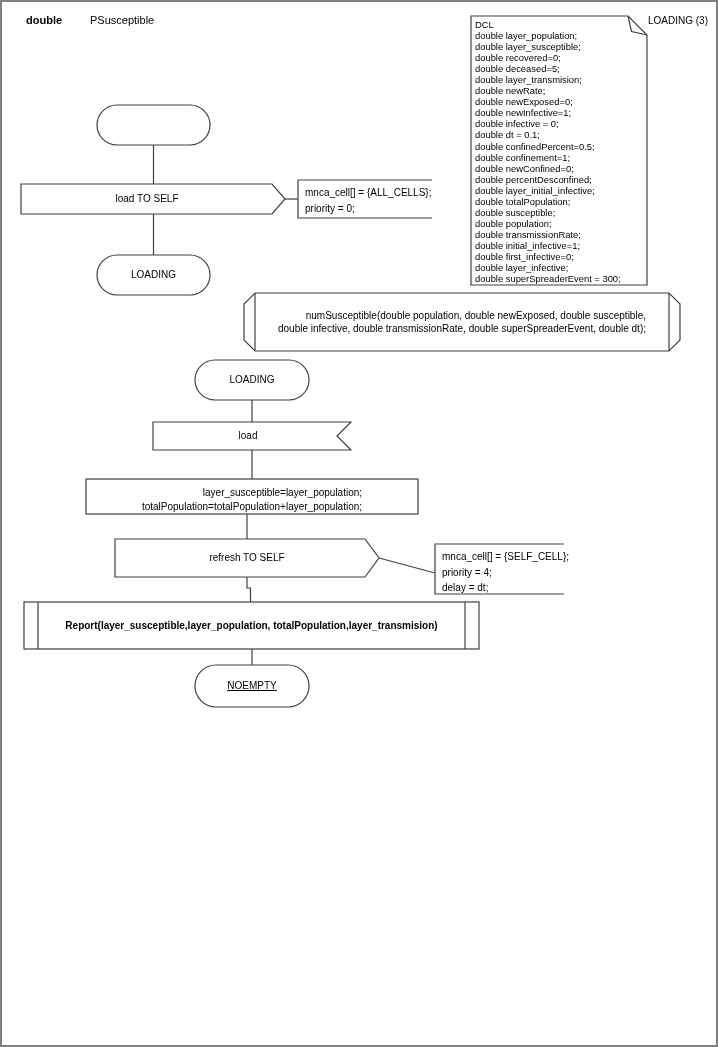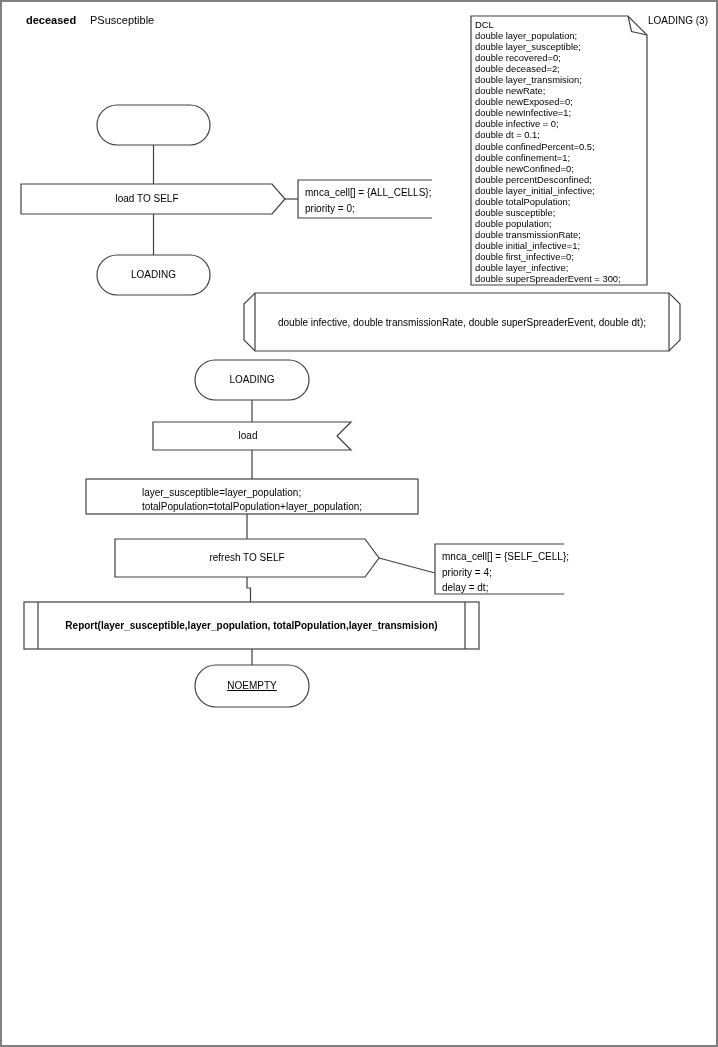--- a/index.html
+++ b/index.html
@@ -3,21 +3,21 @@
 <meta charset="utf-8">
 <style>
   html,body{margin:0;padding:0;background:#fff;}
   #canvas{
     position:relative;width:718px;height:1047px;background:#fff;
     border:2px solid #808080;box-sizing:border-box;overflow:hidden;
     font-family:"Liberation Sans",sans-serif;color:#000;
   }
   #diagram-svg{position:absolute;left:0;top:0;}
   .txt{position:absolute;font-size:10px;line-height:12px;white-space:nowrap;}
-  .ctr{display:flex;align-items:center;justify-content:center;text-align:left;white-space:normal;}
+  .ctr{display:flex;align-items:center;justify-content:center;text-align:right;white-space:normal;}
   .hdr{font-size:11px;top:12px;}
   .bold{font-weight:bold;}
   .codeblock{font-size:9.4px;line-height:11.05px;}
   .codeblock div{white-space:nowrap;}
   .lines2{line-height:13px;}
 </style>
 </head>
 <body>
 
 <div id="canvas">
@@ -64,30 +64,30 @@
         <line x1="463" y1="600" x2="463" y2="647"></line>
 
         <rect x="193" y="663" width="114" height="42" rx="21" ry="21"></rect>
 
         <polygon points="469,14 626,14 645,33 645,283 469,283"></polygon>
         <path d="M626,14 L629.5,29.5 L645,33" fill="none"></path>
       </g>
     </g>
   </svg>
 
-  <div class="txt hdr bold" style="left:24px;">deceased</div>
+  <div class="txt hdr bold" style="left:24px;">double</div>
   <div class="txt hdr" style="left:88px;">PSusceptible</div>
   <div class="txt" style="left:646px;top:13px;">LOADING (3)</div>
 
   <div class="txt codeblock" style="left:473px;top:17px;width:170px;">
       <div>DCL</div>
       <div>double layer_population;</div>
       <div>double layer_susceptible;</div>
       <div>double recovered=0;</div>
-      <div>double deceased=2;</div>
+      <div>double deceased=5;</div>
       <div>double layer_transmision;</div>
       <div>double newRate;</div>
       <div>double newExposed=0;</div>
       <div>double newInfective=1;</div>
       <div>double infective = 0;</div>
       <div>double dt = 0.1;</div>
       <div>double confinedPercent=0.5;</div>
       <div>double confinement=1;</div>
       <div>double newConfined=0;</div>
       <div>double percentDesconfined;</div>
@@ -104,20 +104,21 @@
 
   <div class="txt ctr" style="left:19px;top:182px;width:252px;height:30px;">load TO SELF</div>
   <div class="txt" style="left:303px;top:183px;line-height:15.5px;">
       <div>mnca_cell[] = {ALL_CELLS};</div>
       <div>priority = 0;</div>
     </div>
   <div class="txt ctr" style="left:95px;top:253px;width:113px;height:40px;">LOADING</div>
 
   <div class="txt ctr lines2" style="left:242px;top:291px;width:436px;height:58px;">
     <div>
+      <div>numSusceptible(double population, double newExposed, double susceptible,</div>
       <div>double infective, double transmissionRate, double superSpreaderEvent, double dt);</div>
     </div>
   </div>
 
   <div class="txt ctr" style="left:193px;top:358px;width:114px;height:40px;">LOADING</div>
   <div class="txt ctr" style="left:151px;top:420px;width:190px;height:28px;">load</div>
   <div class="txt ctr" style="left:84px;top:477px;width:332px;height:42px;line-height:14px;">
     <div>
       <div>layer_susceptible=layer_population;</div>
       <div>totalPopulation=totalPopulation+layer_population;</div>

